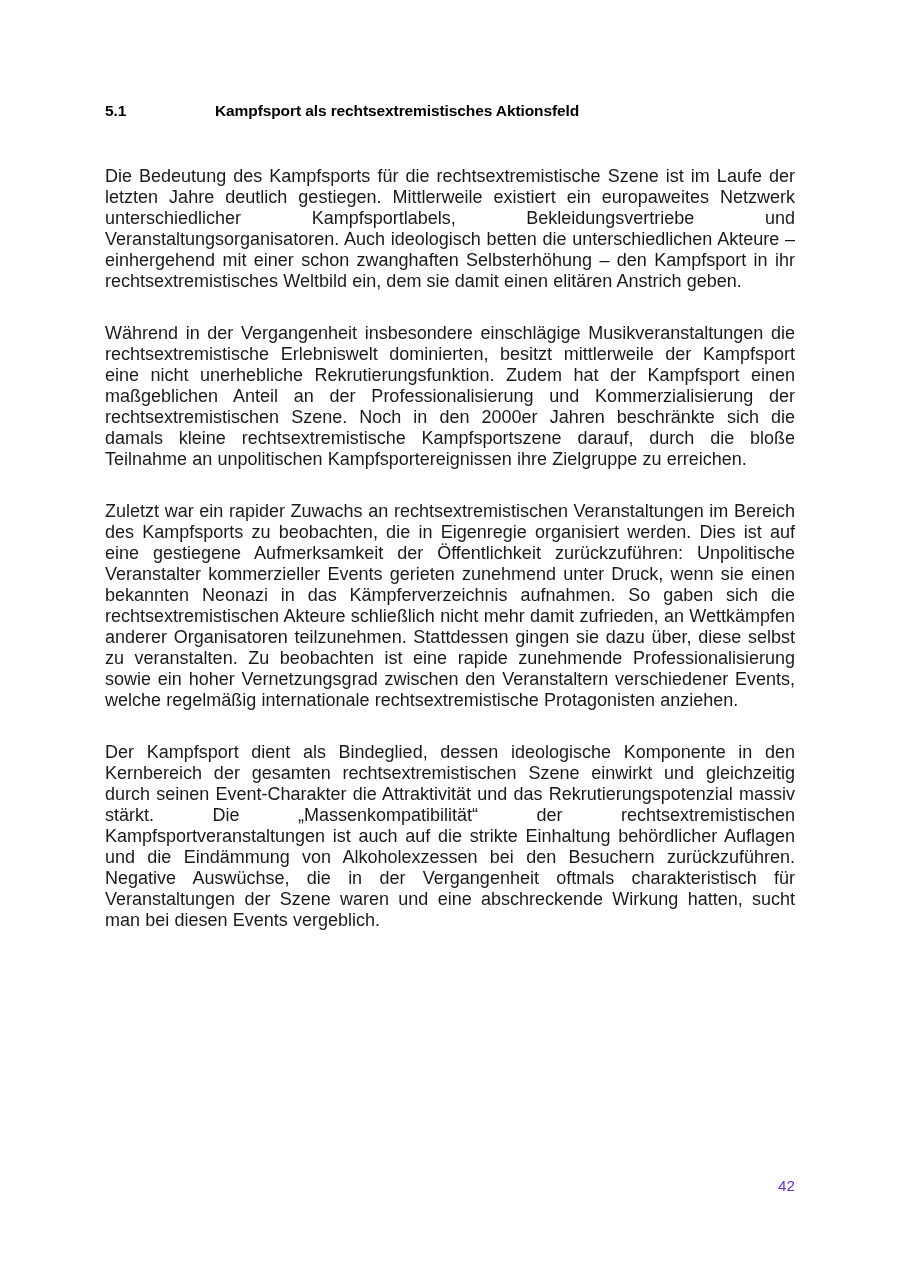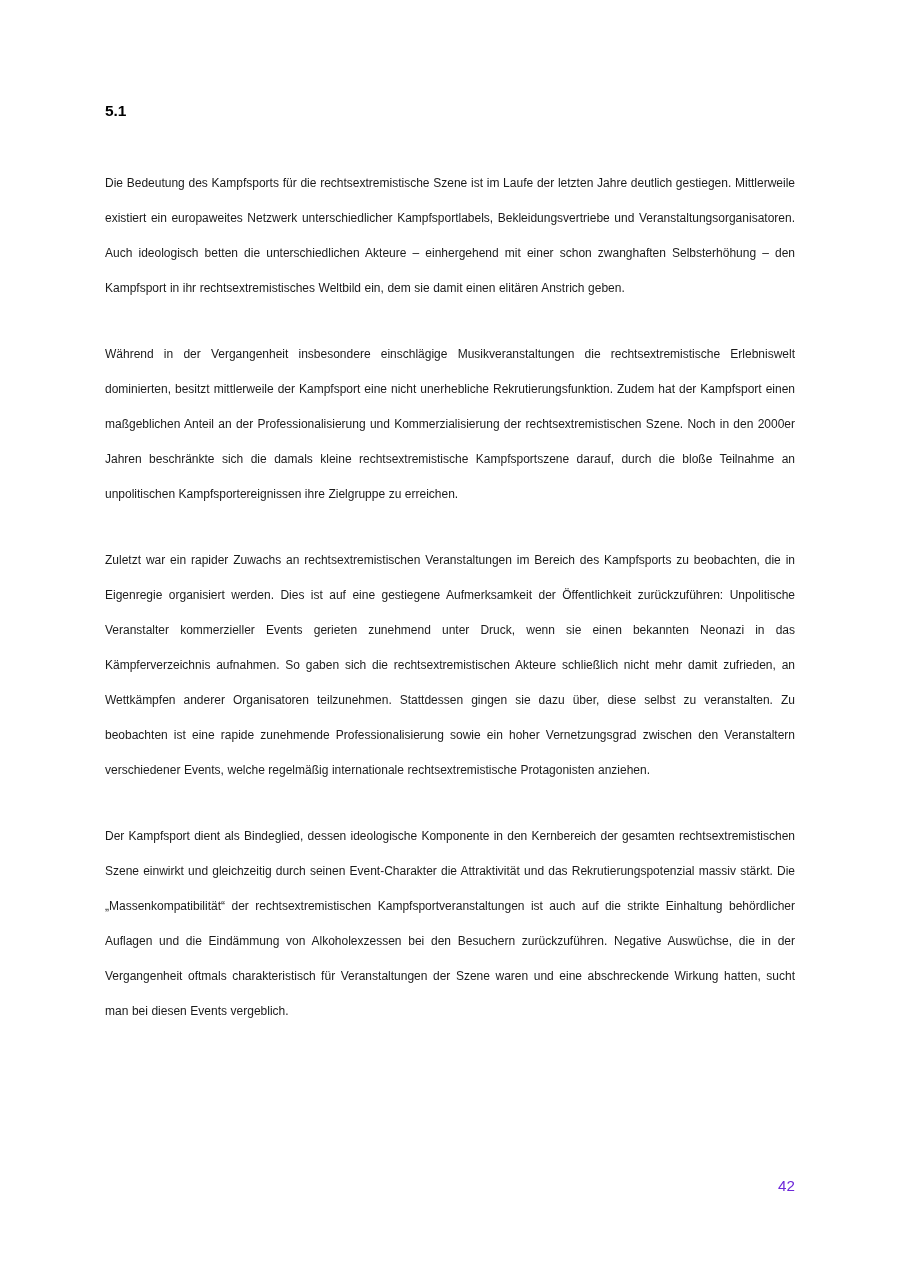--- a/index.html
+++ b/index.html
@@ -46,22 +46,22 @@
   }
 
   .heading-title {
     flex: 1 1 auto;
     font-weight: bold;
   }
 
   
   .para {
     margin: 0 0 31px 0;
-    font-size: 12px;
-    line-height: 35px;
+    font-size: 18px;
+    line-height: 21px;
     color: #1a1a1a;
     text-align: justify;
     text-justify: inter-word;
     word-spacing: 0.2px;
     hyphens: manual;
   }
 
   .para:last-of-type {
     margin-bottom: 12px;
   }
@@ -80,20 +80,21 @@
 </style>
 </head>
 <body>
 
 <div class="page">
 
   <div class="content">
 
     <div class="heading">
       <span class="heading-number">5.1</span>
+      <span class="heading-title">Kampfsport als rechtsextremistisches Aktionsfeld</span>
     </div>
 
     <p class="para">Die Bedeutung des Kampfsports für die rechtsextremistische Szene ist im Laufe der letzten Jahre deutlich gestiegen. Mittlerweile existiert ein europaweites Netzwerk unterschiedlicher Kampfsportlabels, Bekleidungsvertriebe und Veranstaltungsorganisatoren. Auch ideologisch betten die unterschiedlichen Akteure – einhergehend mit einer schon zwanghaften Selbsterhöhung – den Kampfsport in ihr rechtsextremistisches Weltbild ein, dem sie damit einen elitären Anstrich geben.</p>
 
     <p class="para">Während in der Vergangenheit insbesondere einschlägige Musikveranstaltungen die rechtsextremistische Erlebniswelt dominierten, besitzt mittlerweile der Kampfsport eine nicht unerhebliche Rekrutierungsfunktion. Zudem hat der Kampfsport einen maßgeblichen Anteil an der Professionalisierung und Kommerzialisierung der rechtsextremistischen Szene. Noch in den 2000er Jahren beschränkte sich die damals kleine rechtsextremistische Kampfsportszene darauf, durch die bloße Teilnahme an unpolitischen Kampfsportereignissen ihre Zielgruppe zu erreichen.</p>
 
     <p class="para">Zuletzt war ein rapider Zuwachs an rechtsextremistischen Veranstaltungen im Bereich des Kampfsports zu beobachten, die in Eigenregie organisiert werden. Dies ist auf eine gestiegene Aufmerksamkeit der Öffentlichkeit zurückzuführen: Unpolitische Veranstalter kommerzieller Events gerieten zunehmend unter Druck, wenn sie einen bekannten Neonazi in das Kämpferverzeichnis aufnahmen. So gaben sich die rechtsextremistischen Akteure schließlich nicht mehr damit zufrieden, an Wettkämpfen anderer Organisatoren teilzunehmen. Stattdessen gingen sie dazu über, diese selbst zu veranstalten. Zu beobachten ist eine rapide zunehmende Professionalisierung sowie ein hoher Vernetzungsgrad zwischen den Veranstaltern verschiedener Events, welche regelmäßig internationale rechtsextremistische Protagonisten anziehen.</p>
 
     <p class="para">Der Kampfsport dient als Bindeglied, dessen ideologische Komponente in den Kernbereich der gesamten rechtsextremistischen Szene einwirkt und gleichzeitig durch seinen Event-Charakter die Attraktivität und das Rekrutierungspotenzial massiv stärkt. Die „Massenkompatibilität“ der rechtsextremistischen Kampfsportveranstaltungen ist auch auf die strikte Einhaltung behördlicher Auflagen und die Eindämmung von Alkoholexzessen bei den Besuchern zurückzuführen. Negative Auswüchse, die in der Vergangenheit oftmals charakteristisch für Veranstaltungen der Szene waren und eine abschreckende Wirkung hatten, sucht man bei diesen Events vergeblich.</p>
 

